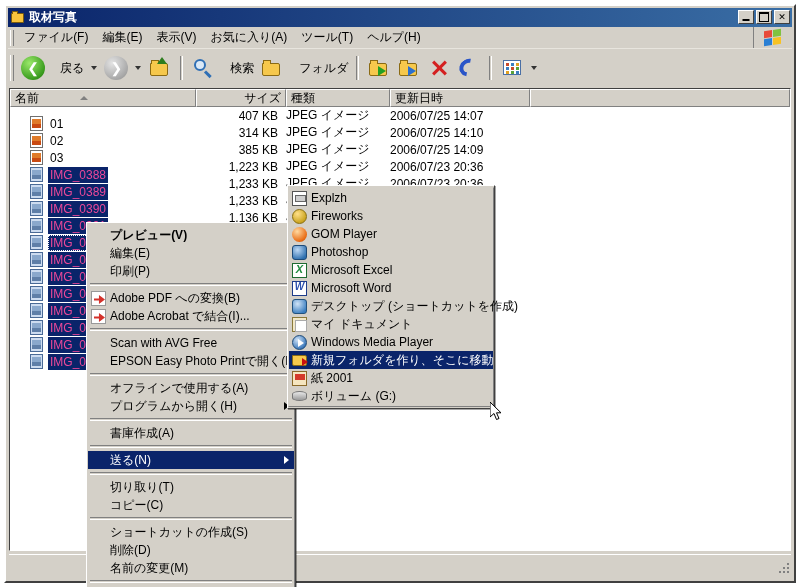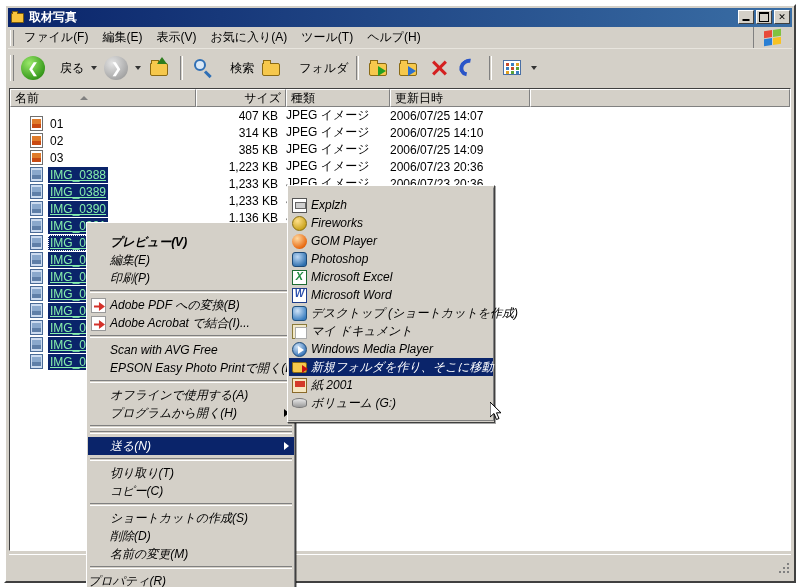--- a/index.html
+++ b/index.html
@@ -120,21 +120,21 @@
     border-right:1px solid #808080;border-bottom:1px solid #808080;
     display:flex;align-items:center;padding:0 4px;font-size:12px;white-space:nowrap;gap:36px;
   }
   .col-h.right{justify-content:flex-end;}
   .sortarrow{width:0;height:0;border-left:4px solid transparent;border-right:4px solid transparent;
     border-bottom:4px solid #808080;margin-left:5px;}
   #rows{position:absolute;left:0;top:18px;width:100%;}
   .row{height:17px;display:flex;align-items:center;font-size:12px;white-space:nowrap;position:relative;}
   .row .c-name{width:186px;display:flex;align-items:center;box-sizing:border-box;padding-left:19px;margin-top:16px;}
   .row .c-name .nm{padding:1px 2px;}
-  .row.sel .c-name .nm{background:#0a246a;color:#86efac;text-decoration:underline;}
+  .row.sel .c-name .nm{background:#0a246a;color:#ec4899;}
   .row.focus .c-name .nm{outline:1px dotted #fff;outline-offset:-1px;}
   .row .c-size{width:90px;text-align:right;padding-right:8px;box-sizing:border-box;}
   .row .c-type{width:104px;box-sizing:border-box;}
   .row .c-date{width:140px;box-sizing:border-box;}
   .jpgicon{width:16px;height:16px;position:relative;margin-right:3px;flex:0 0 16px;}
   .jpgicon .pg{position:absolute;left:1px;top:0px;width:13px;height:15px;background:#fff;
     border:1px solid #6f6f6f;box-sizing:border-box;}
   .jpgicon .im{position:absolute;left:3px;top:3px;width:9px;height:9px;background:#e07b2a;}
   .jpgicon .im2{position:absolute;left:3px;top:8px;width:9px;height:4px;background:#c94a12;}
   .jpgicon.blue .pg{background:#cddcf0;border-color:#4a6a96;}
@@ -148,21 +148,21 @@
   #grip{position:absolute;right:2px;bottom:1px;width:12px;height:12px;}
   #grip i{position:absolute;background:#808080;width:2px;height:2px;}
   
   .ctxmenu{
     position:absolute;background:#d4d0c8;
     border-top:1px solid #fff;border-left:1px solid #fff;
     border-right:1px solid #404040;border-bottom:1px solid #404040;
     box-sizing:border-box;padding:1px 0;font-size:12px;
     box-shadow:1px 1px 0 rgba(0,0,0,.35);
   }
-  .ctxmenu .inner{border:1px solid #d4d0c8;border-right-color:#808080;border-bottom-color:#808080;padding:8px 0;font-style:italic;}
+  .ctxmenu .inner{border:1px solid #d4d0c8;border-right-color:#808080;border-bottom-color:#808080;padding:1px 0;}
   .mi{height:18px;display:flex;align-items:center;padding:0 2px 0 0;position:relative;cursor:default;white-space:nowrap;}
   .mi .mi-ico{width:22px;height:16px;position:relative;flex:0 0 22px;}
   .mi .mi-lbl{font-size:12px;}
   .mi.bold .mi-lbl{font-weight:bold;}
   .mi.hl{background:#0a246a;}
   .mi.hl .mi-lbl{color:#fff;}
   .mi .sub{position:absolute;right:5px;top:50%;transform:translateY(-50%);
     width:0;height:0;border-top:4px solid transparent;border-bottom:4px solid transparent;border-left:5px solid #000;}
   .mi.hl .sub{border-left-color:#fff;}
   .msep{height:1px;margin:3px 2px;border-top:1px solid #808080;border-bottom:1px solid #fff;}
@@ -596,20 +596,24 @@
         <div class="mi">
           <span class="mi-ico"></span>
           <span class="mi-lbl">オフラインで使用する(A)</span>
         </div>
         <div class="mi">
           <span class="mi-ico"></span>
           <span class="mi-lbl">プログラムから開く(H)</span>
           <i class="sub"></i>
         </div>
         <div class="msep"></div>
+        <div class="mi">
+          <span class="mi-ico"></span>
+          <span class="mi-lbl">書庫作成(A)</span>
+        </div>
         <div class="msep"></div>
         <div class="mi hl">
           <span class="mi-ico"></span>
           <span class="mi-lbl">送る(N)</span>
           <i class="sub"></i>
         </div>
         <div class="msep"></div>
         <div class="mi">
           <span class="mi-ico"></span>
           <span class="mi-lbl">切り取り(T)</span>

